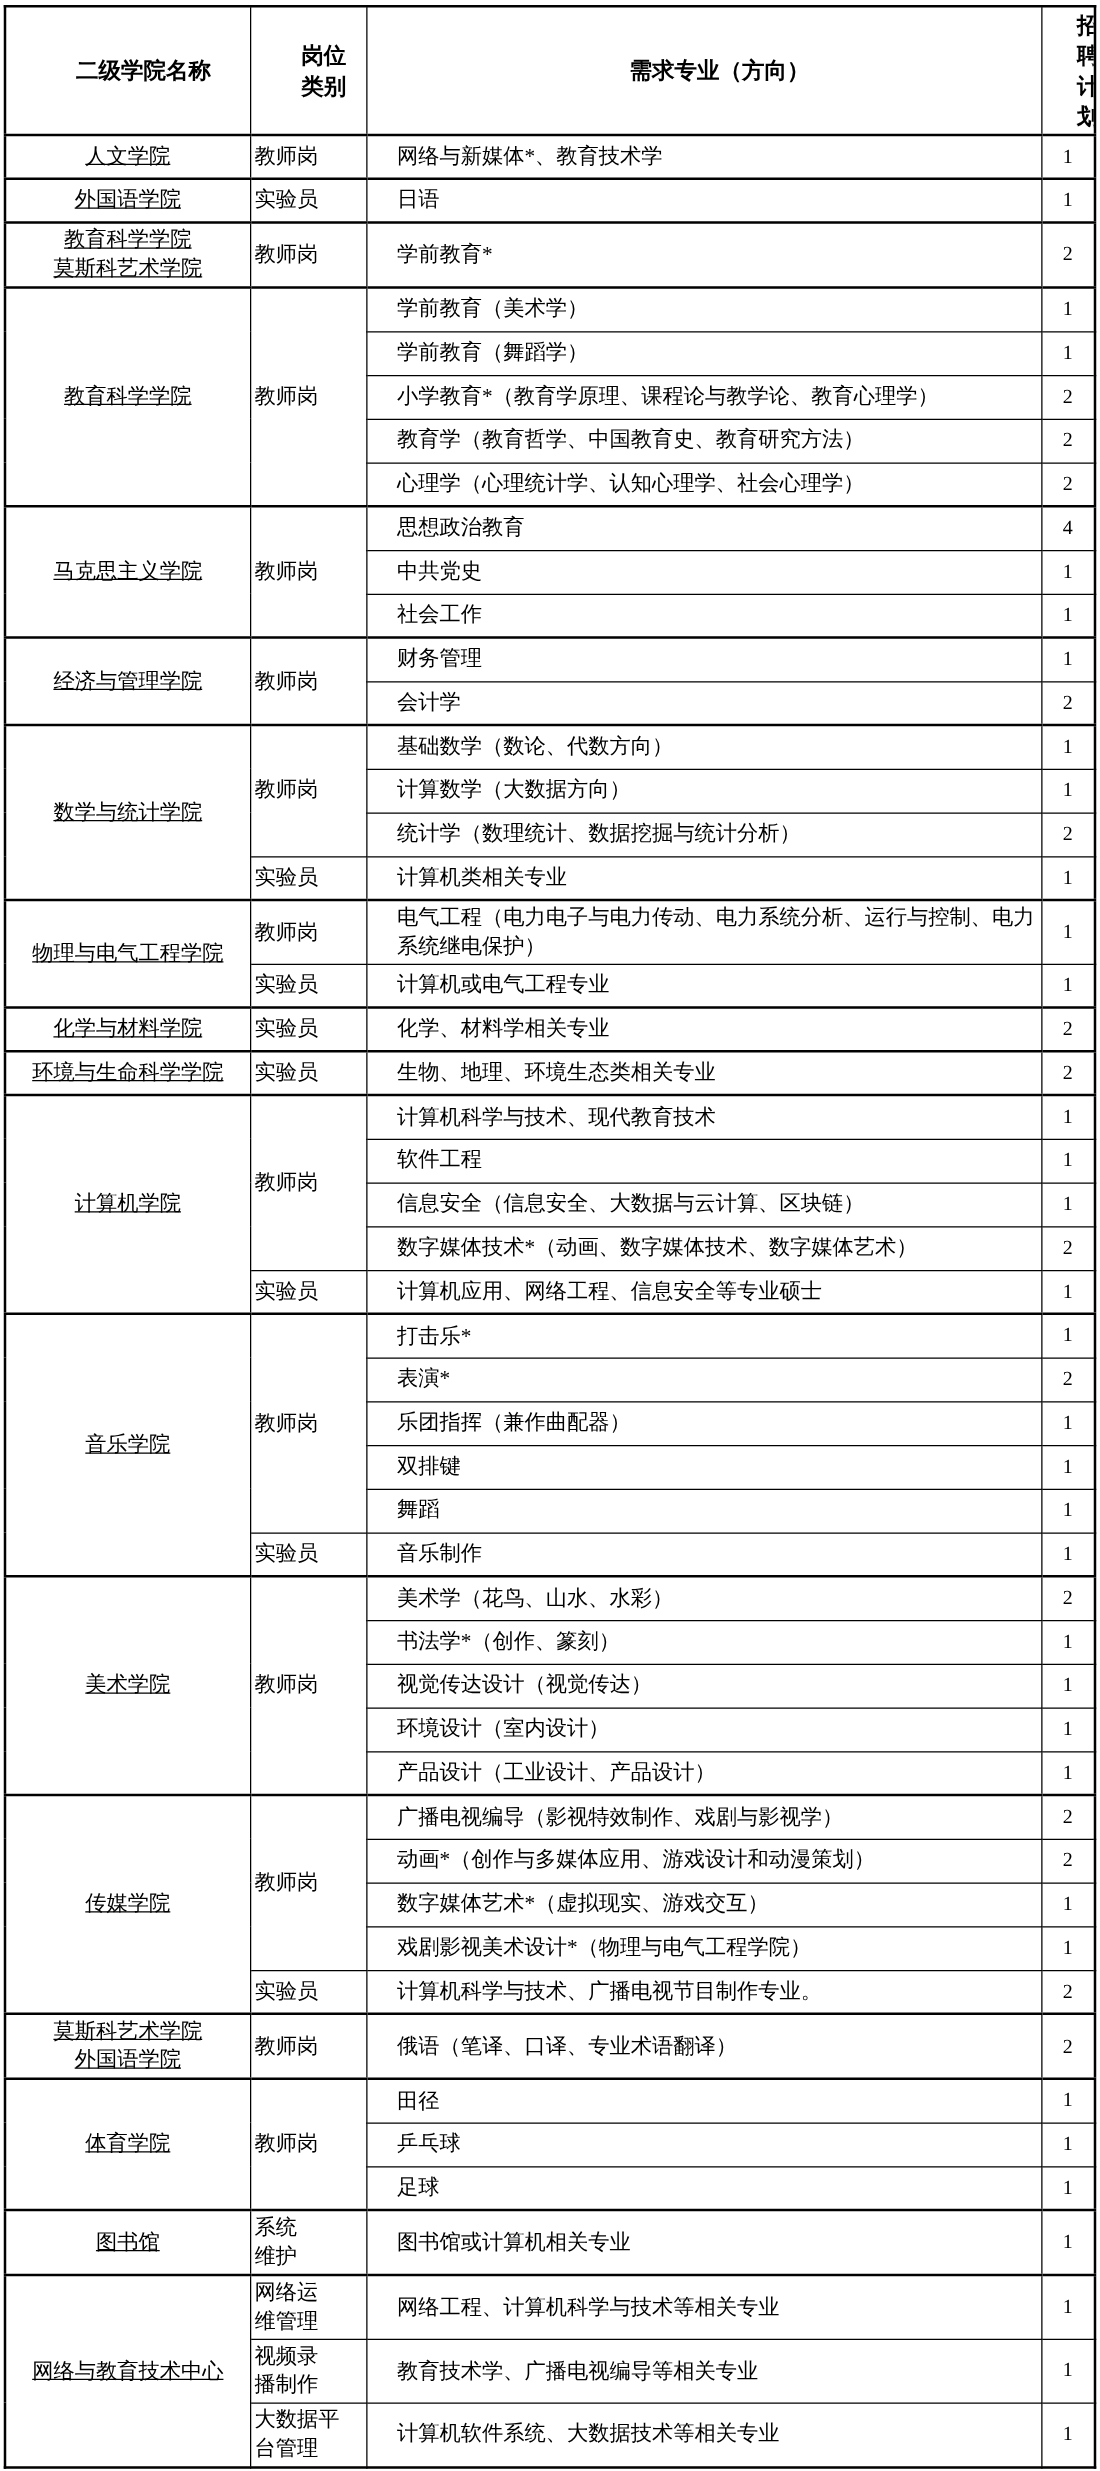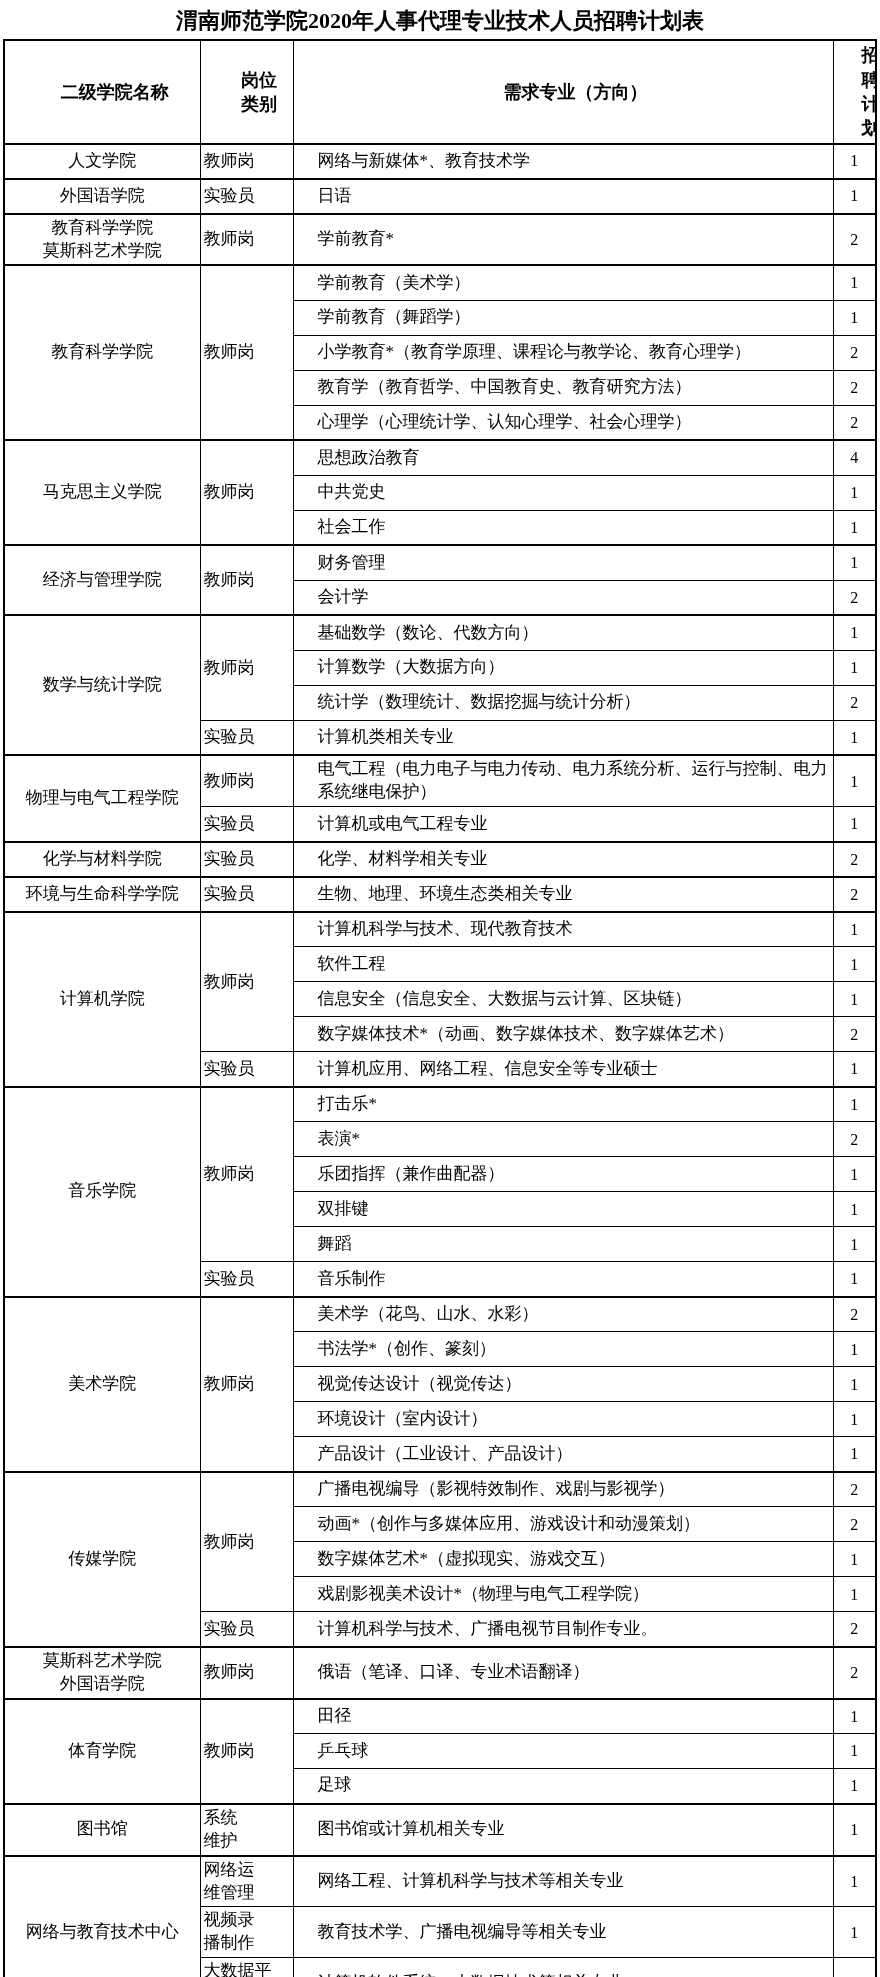--- a/index.html
+++ b/index.html
@@ -47,20 +47,21 @@
     border-bottom: 2px solid #000;
     white-space: pre-line;
     padding-left: 28px;
   }
 
   tbody tr { height: 35px; }
 
   td.col-college {
     text-align: center;
     white-space: pre-line;
+    text-decoration: underline;
   }
   td.col-post {
     text-align: left;
     white-space: pre-line;
   }
   td.col-major {
     text-align: left;
     padding-left: 24px;
     padding-right: 5px;
   }
@@ -69,21 +70,20 @@
     font-size: 16px;
   }
 
   tr.group-start > td { border-top: 2px solid #000; }
 </style>
 </head>
 <body>
 
 <div class="page">
 
-  <div class="title">渭南师范学院2020年人事代理专业技术人员招聘计划表</div>
 
   <table class="plan">
     <colgroup>
       <col class="c-college">
         <col class="c-post">
         <col class="c-major">
         <col class="c-count">
     </colgroup>
     <thead>
       <tr>

